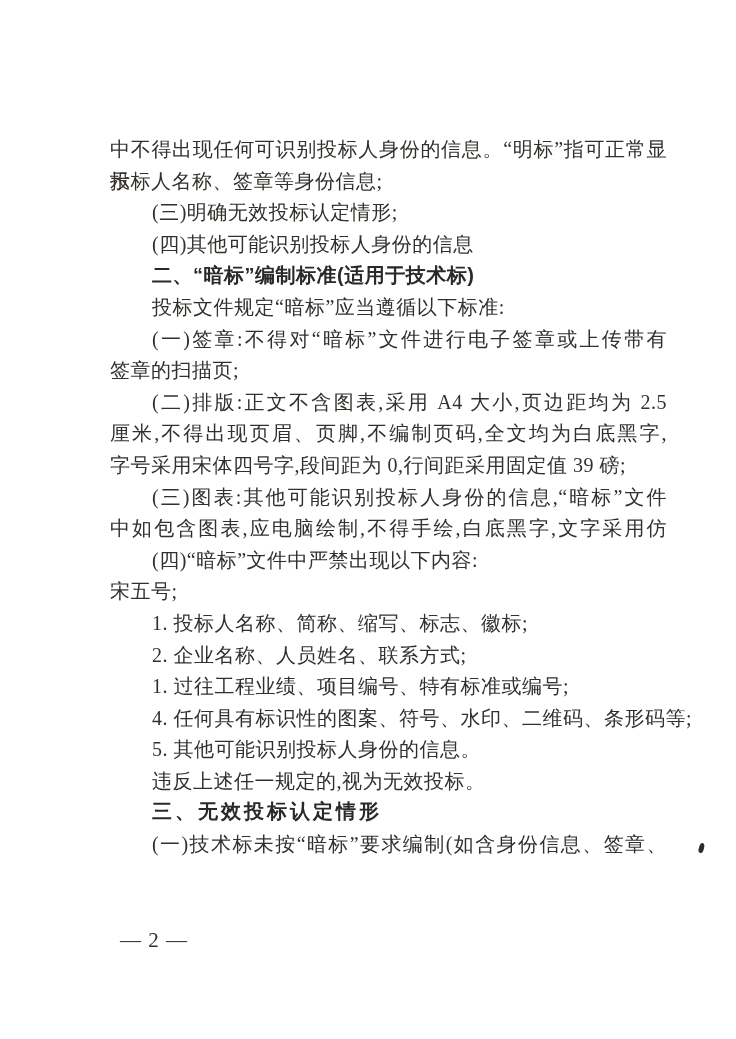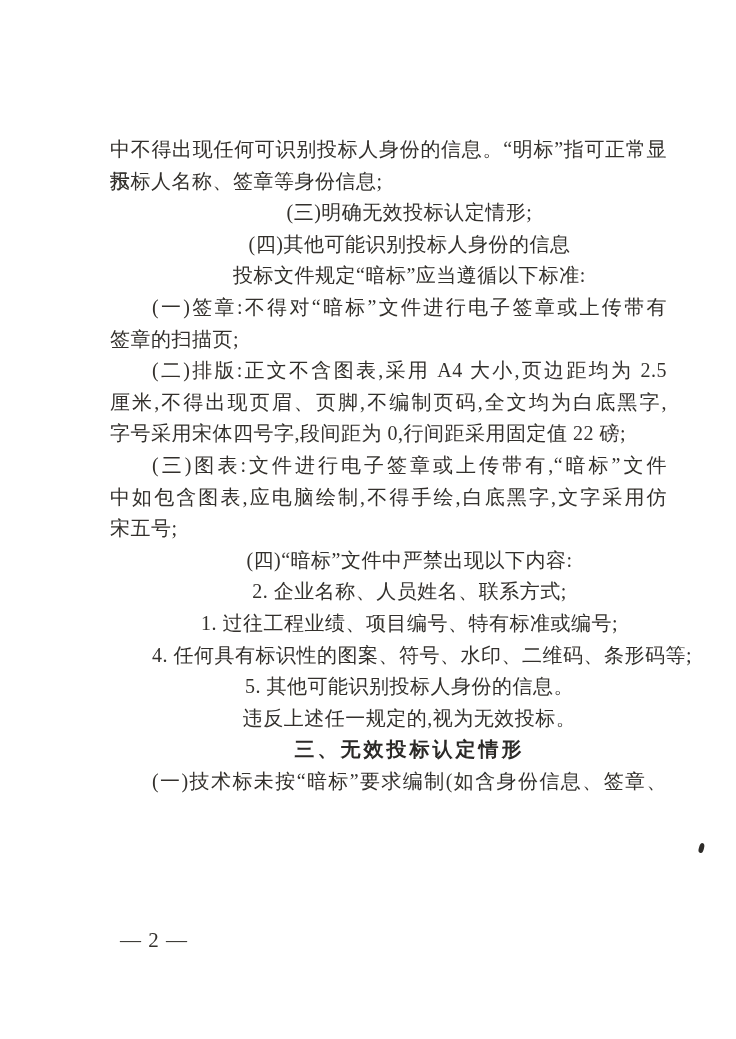--- a/index.html
+++ b/index.html
@@ -25,35 +25,34 @@
     line-height: 31.6px;
     letter-spacing: 0.5px;
     margin-left: 15px;
   }
   .line {
     white-space: nowrap;
     height: 31.6px;
   }
   .indent {
     padding-left: 42px;
-    text-align: center;
   }
   .fill {
     white-space: normal;
     text-align: justify;
     text-align-last: justify;
   }
   .h2 {
     font-family: "Liberation Sans", "DejaVu Sans", sans-serif;
     font-weight: 700;
     letter-spacing: 0.5px;
     color: #2b2927;
   }
   .h3 {
-    font-family: Liberation Sans, sans-serif;
+    font-family: Liberation Mono, monospace;
     font-weight: 700;
     letter-spacing: 3px;
     color: #2b2927;
   }
   .page-number {
     position: absolute;
     left: 120px;
     top: 928px;
     font-size: 21px;
     letter-spacing: 1px;
@@ -72,30 +71,32 @@
 </style>
 </head>
 <body>
 
 <div class="page">
   <div class="content">
     <div class="line fill">中不得出现任何可识别投标人身份的信息。“明标”指可正常显示</div>
     <div class="line">投标人名称、签章等身份信息;</div>
     <div class="line indent">(三)明确无效投标认定情形;</div>
     <div class="line indent">(四)其他可能识别投标人身份的信息</div>
+    <div class="line indent h2">二、“暗标”编制标准(适用于技术标)</div>
     <div class="line indent">投标文件规定“暗标”应当遵循以下标准:</div>
     <div class="line indent fill">(一)签章:不得对“暗标”文件进行电子签章或上传带有</div>
     <div class="line">签章的扫描页;</div>
     <div class="line indent fill">(二)排版:正文不含图表,采用 A4 大小,页边距均为 2.5</div>
     <div class="line fill">厘米,不得出现页眉、页脚,不编制页码,全文均为白底黑字,</div>
-    <div class="line">字号采用宋体四号字,段间距为 0,行间距采用固定值 22 磅;</div>
-    <div class="line indent fill">(三)图表:文件进行电子签章或上传带有,“暗标”文件</div>
+    <div class="line">字号采用宋体四号字,段间距为 0,行间距采用固定值 39 磅;</div>
+    <div class="line indent fill">(三)图表:其他可能识别投标人身份的信息,“暗标”文件</div>
     <div class="line fill">中如包含图表,应电脑绘制,不得手绘,白底黑字,文字采用仿</div>
+    <div class="line indent">(四)“暗标”文件中严禁出现以下内容:</div>
     <div class="line">宋五号;</div>
-    <div class="line indent">(四)“暗标”文件中严禁出现以下内容:</div>
+    <div class="line indent">1. 投标人名称、简称、缩写、标志、徽标;</div>
     <div class="line indent">2. 企业名称、人员姓名、联系方式;</div>
     <div class="line indent">1. 过往工程业绩、项目编号、特有标准或编号;</div>
     <div class="line indent">4. 任何具有标识性的图案、符号、水印、二维码、条形码等;</div>
     <div class="line indent">5. 其他可能识别投标人身份的信息。</div>
     <div class="line indent">违反上述任一规定的,视为无效投标。</div>
     <div class="line indent h3">三、无效投标认定情形</div>
     <div class="line indent fill">(一)技术标未按“暗标”要求编制(如含身份信息、签章、</div>
   </div>
 
   <div class="page-number">— 2 —</div>

